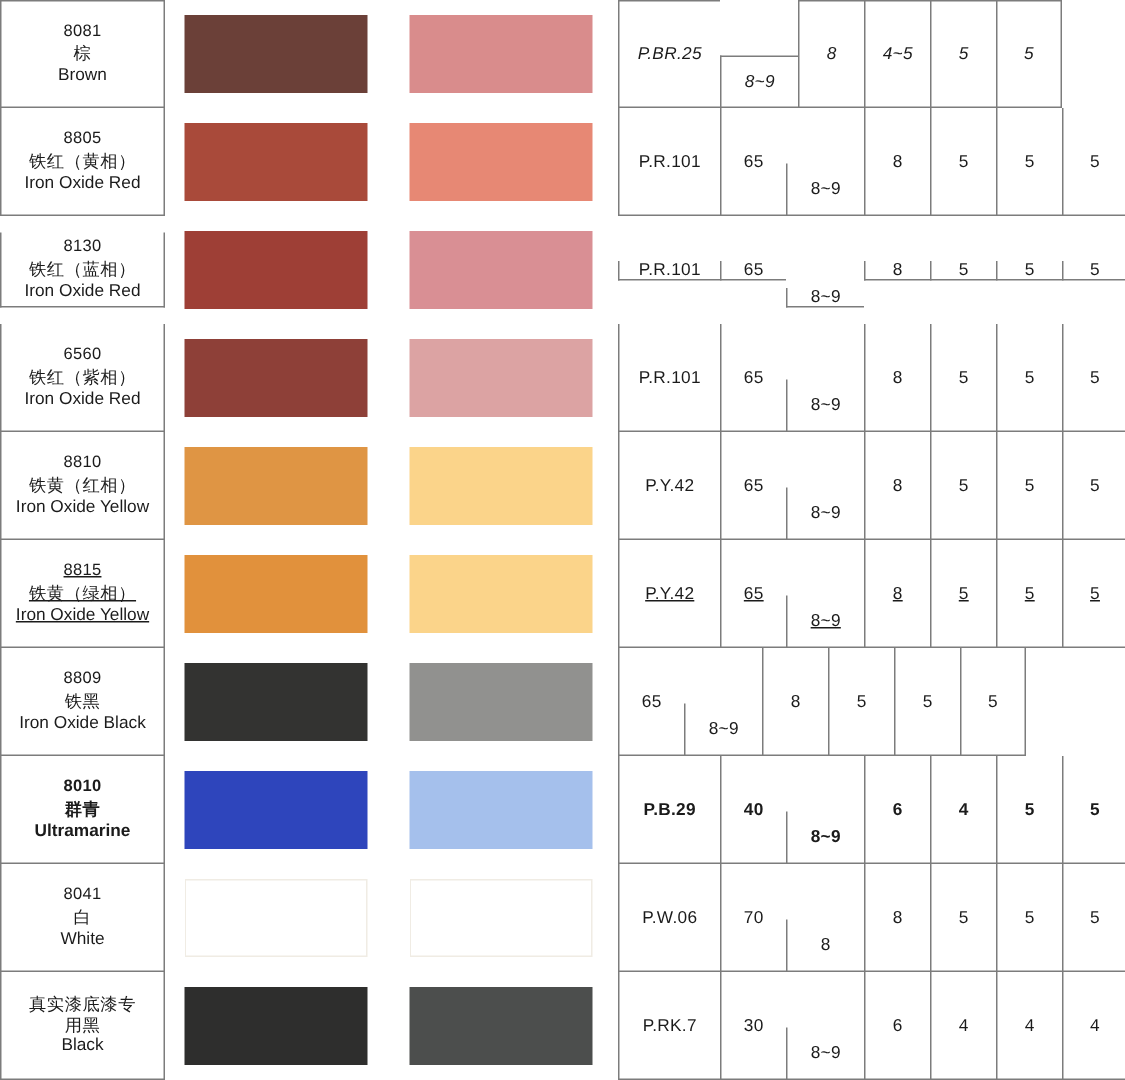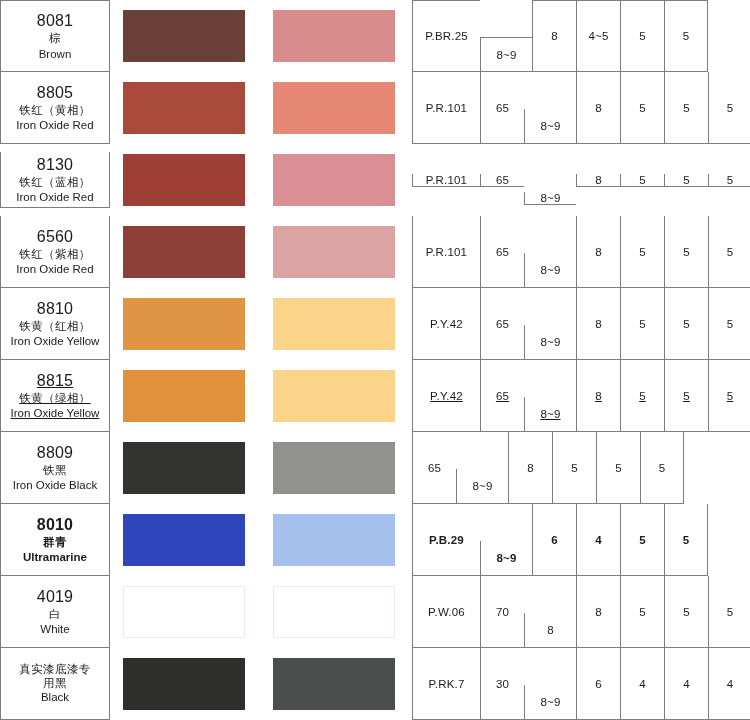--- a/index.html
+++ b/index.html
@@ -51,21 +51,21 @@
     flex-direction: column;
     align-items: center;
     justify-content: center;
     text-align: center;
     line-height: 1.32;
     font-size: 11.5px;
     padding: 2px 1px;
   }
   .row:first-child .cell-name { border-top: 1px solid #7c7c7c; }
 
-  .name-code { font-size: 16px; letter-spacing: 0.2px; }
+  .name-code { font-size: 11px; letter-spacing: 0.2px; }
   .name-cn {
     font-size: 11.5px;
     font-family: "DejaVu Sans", "Liberation Sans", sans-serif;
     letter-spacing: 0.4px;
   }
   .name-en { font-size: 11.5px; }
 
   
   .cell-swatches {
     width: 302px;
@@ -91,21 +91,21 @@
   .cell-data {
     box-sizing: border-box;
     border-left: 1px solid #7c7c7c;
     border-bottom: 1px solid #7c7c7c;
     display: flex;
     align-items: center;
     justify-content: center;
     font-size: 11.5px;
     letter-spacing: 0.2px;
   }
-  .row:first-child .cell-data { border-top: 1px solid #7c7c7c; }
+  .row:first-child .cell-data { border-top: 1px solid #7c7c7c; font-style: italic; }
   .cell-data.last { border-right: 1px solid #7c7c7c; }
 
   .c-index { width: 68px; min-width: 68px; }
   .c-num   { width: 44px; min-width: 44px; }
   .c-num-w { width: 52px; min-width: 52px; margin-top: 37px; }
 </style>
 </head>
 <body>
 
 <div id="chart-table">
@@ -238,29 +238,30 @@
         <div class="cell-name">
           <div class="name-code">8010</div>
           <div class="name-cn">群青</div>
           <div class="name-en">Ultramarine</div>
         </div>
         <div class="cell-swatches">
           <div class="swatch" style="background: rgb(46, 69, 188);"></div>
           <div class="swatch" style="background: rgb(165, 192, 236);"></div>
         </div>
         <div class="cell-data c-index">P.B.29</div>
+        <div class="cell-data c-num">40</div>
         <div class="cell-data c-num-w">8~9</div>
         <div class="cell-data c-num">6</div>
         <div class="cell-data c-num">4</div>
         <div class="cell-data c-num">5</div>
         <div class="cell-data c-num last">5</div>
       </div>
       <div class="row" style="height: 72px;">
         <div class="cell-name">
-          <div class="name-code">4019</div>
+          <div class="name-code">8041</div>
           <div class="name-cn">白</div>
           <div class="name-en">White</div>
         </div>
         <div class="cell-swatches">
           <div class="swatch white-chip" style="background: rgb(255, 255, 255);"></div>
           <div class="swatch white-chip" style="background: rgb(255, 255, 255);"></div>
         </div>
         <div class="cell-data c-index">P.W.06</div>
         <div class="cell-data c-num">70</div>
         <div class="cell-data c-num-w">8</div>

